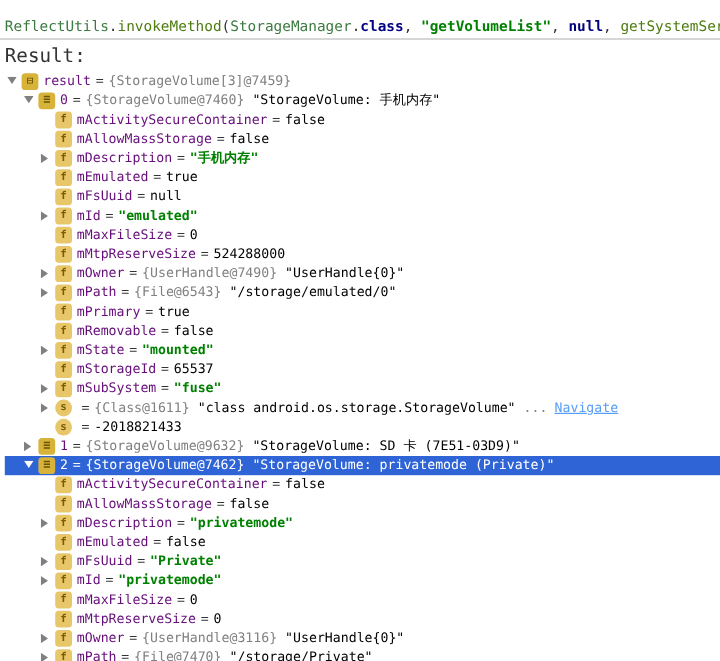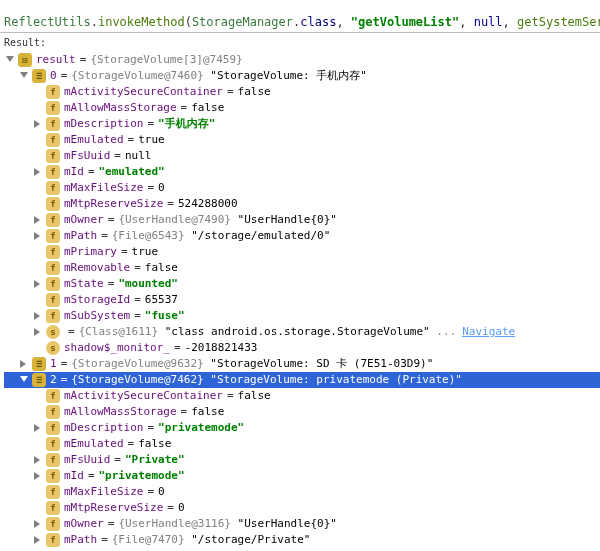--- a/index.html
+++ b/index.html
@@ -1,22 +1,22 @@
 <!DOCTYPE html>
 <html><head>
 <meta charset="utf-8">
 <style>
   html,body{margin:0;padding:0;font-family:"Menlo","Consolas",monospace;font-size:11px;color:#333;background:#fff;width:600px}
   .code-line{padding:1px 4px;font-family:"Menlo","Consolas",monospace;font-size:12px;white-space:pre}
   .c-cls{color:#3c7a40}
   .c-mth{color:#4d7c0f}
   .c-str{color:#008000;font-weight:bold}
-  .c-kw{color:#000080;font-weight:normal}
+  .c-kw{color:#000080;font-weight:bold}
   hr.sep{border:none;border-top:1px solid #bbb;margin:2px 0}
-  .section-title{padding:2px 4px;color:#333;font-size:10px}
+  .section-title{padding:2px 4px;color:#333;font-size:16px}
   .tree{padding:2px 0 6px 4px}
   .row{display:flex;align-items:center;height:16px;line-height:16px;white-space:nowrap;overflow:hidden}
   .row.selected{background:#2e64d6;color:#fff}
   .row.selected .tag,.row.selected .eq,.row.selected .obj,.row.selected .val,.row.selected .link{color:#fff}
   .tw{width:12px;height:12px;display:inline-flex;align-items:center;justify-content:center;color:#808080;margin-right:2px;flex:0 0 auto}
   .tw.none{visibility:hidden}
   .tw svg{width:8px;height:8px}
   .ico{width:14px;height:14px;display:inline-flex;align-items:center;justify-content:center;margin-right:4px;flex:0 0 auto;font-size:9px;font-weight:bold;border-radius:3px}
   .ico-arr{background:#d8b33a;color:#6b5400}
   .ico-obj{background:#d8b33a;color:#6b5400;position:relative}
@@ -229,21 +229,20 @@
         <span class="eq">=</span>
         <span class="obj">{Class@1611}</span>
         <span>&nbsp;</span>
         <span class="val">"class android.os.storage.StorageVolume" <span class="obj">...</span></span>
         <span class="link">Navigate</span>
       </div>
       <div class="row">
         <span class="pad" style="width:28px"></span>
         <span class="tw none"></span>
         <span class="ico ico-s">s</span>
-        <span class="tag">shadow$_monitor_</span>
         <span class="eq">=</span>
         <span class="val">-2018821433</span>
       </div>
     </div>
 
   <div class="row">
     <span class="pad" style="width:14px"></span>
     <span class="tw">
         <svg viewBox="0 0 8 8">
           <polygon points="0,0 0,8 6,4" fill="#808080"></polygon>

